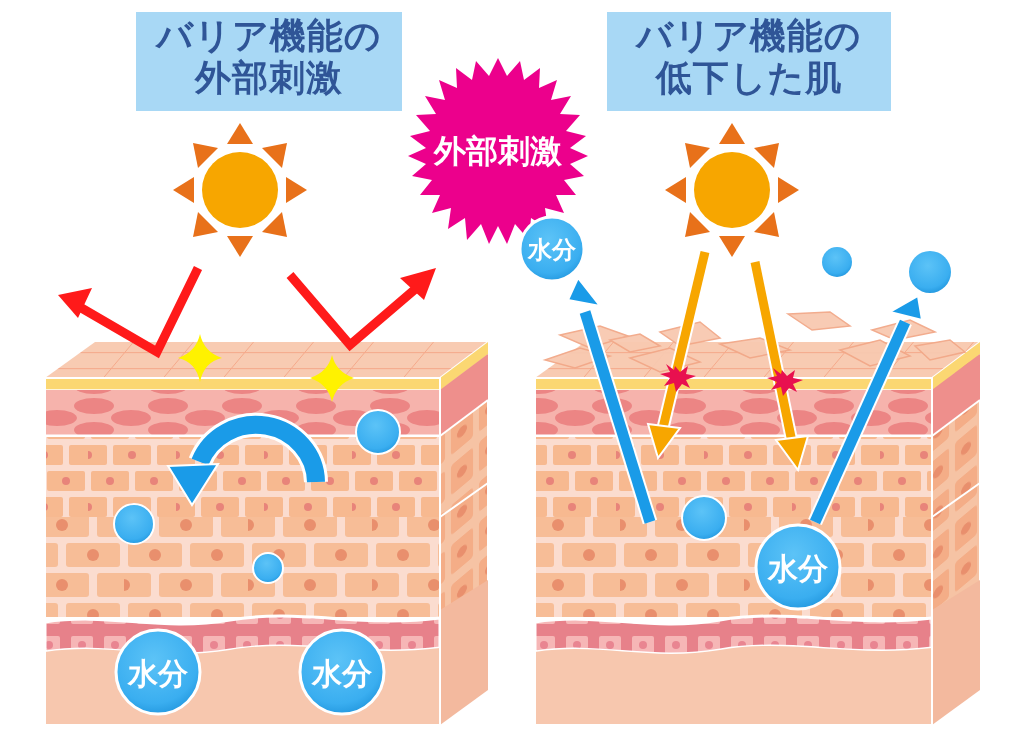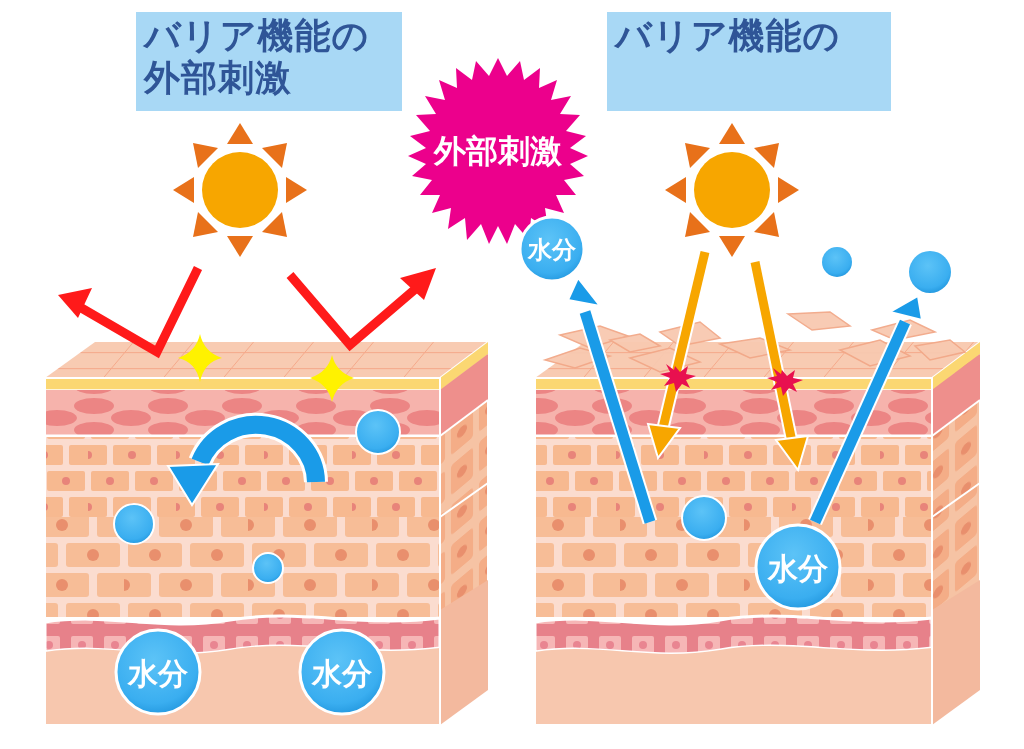--- a/index.html
+++ b/index.html
@@ -1,35 +1,36 @@
 <!DOCTYPE html>
 <html><head>
 <meta charset="utf-8">
 <style>
   html, body { margin: 0; padding: 0; background: #ffffff; }
   body { width: 1024px; height: 749px; position: relative; overflow: hidden;
          font-family: "DejaVu Sans", sans-serif; }
   .title-box { position: absolute; background: #a8d8f5; color: #2f5597;
     font-size: 36px; line-height: 42px; padding: 3px 8px 4px 8px; font-weight: bold;
     letter-spacing: 1px; }
-  .title-box span { display: block; }
+  .title-box span { display: block; text-align: center; }
   #title-left { left: 136px; top: 12px; width: 250px; height: 92px; }
   #title-right { left: 607px; top: 12px; width: 268px; height: 92px; }
   svg { position: absolute; left: 0; top: 0; }
   .label-text { font-family: "DejaVu Sans", sans-serif; font-weight: bold; fill: #ffffff; }
 </style>
 </head>
 <body>
 
 <div class="title-box" id="title-left">
   <span>バリア機能の</span>
   <span>外部刺激</span>
 </div>
 <div class="title-box" id="title-right">
   <span>バリア機能の</span>
+  <span>低下した肌</span>
 </div>
 
 <svg width="1024" height="749" viewBox="0 0 1024 749" xmlns="http://www.w3.org/2000/svg">
   <defs>
     <radialGradient id="dropGrad" cx="0.45" cy="0.35" r="0.7">
       <stop offset="0" stop-color="#5cc3f7"></stop>
       <stop offset="0.75" stop-color="#3aaef0"></stop>
       <stop offset="1" stop-color="#1f94dc"></stop>
     </radialGradient>
 

